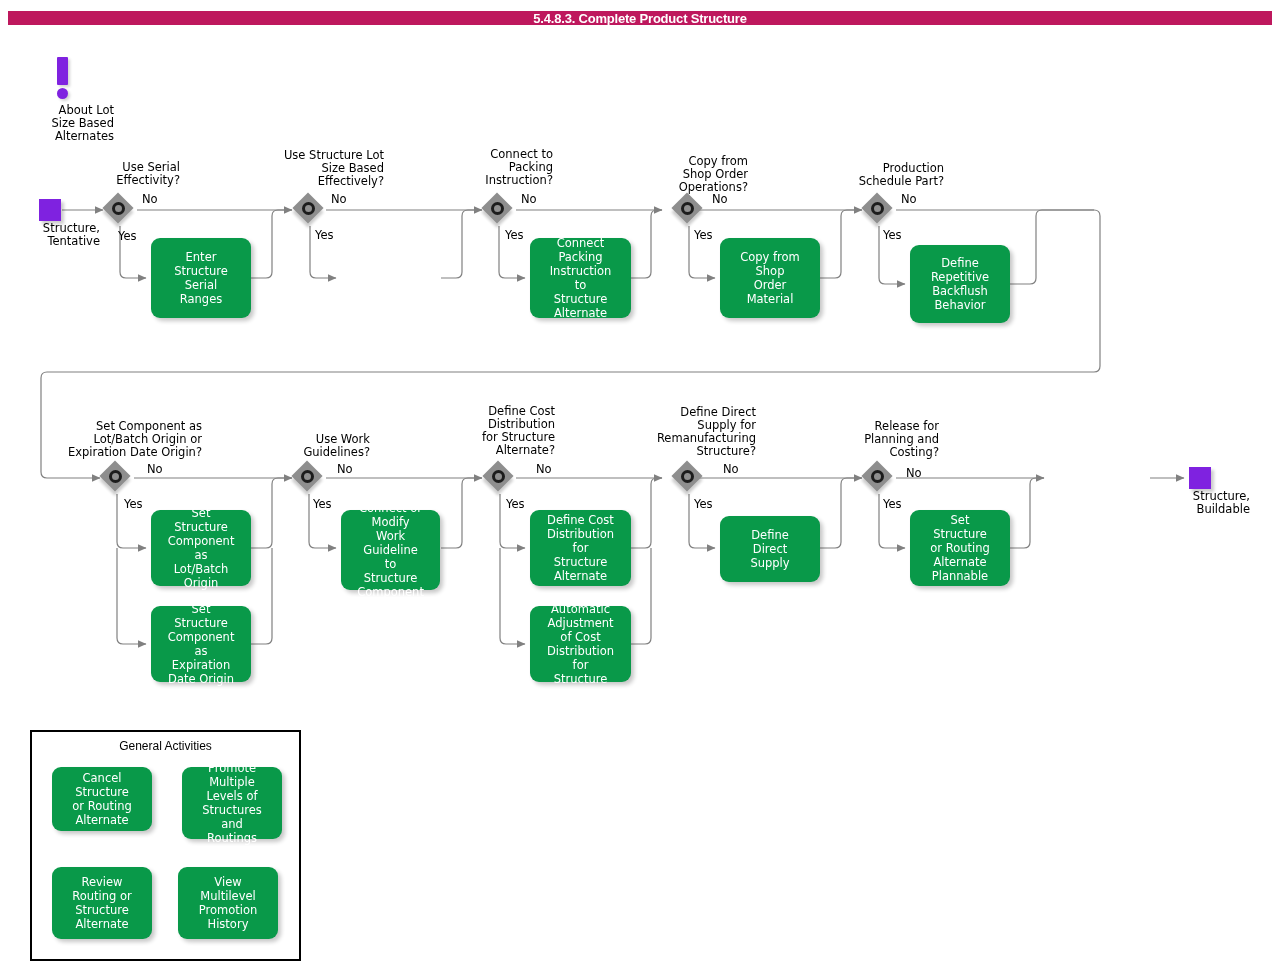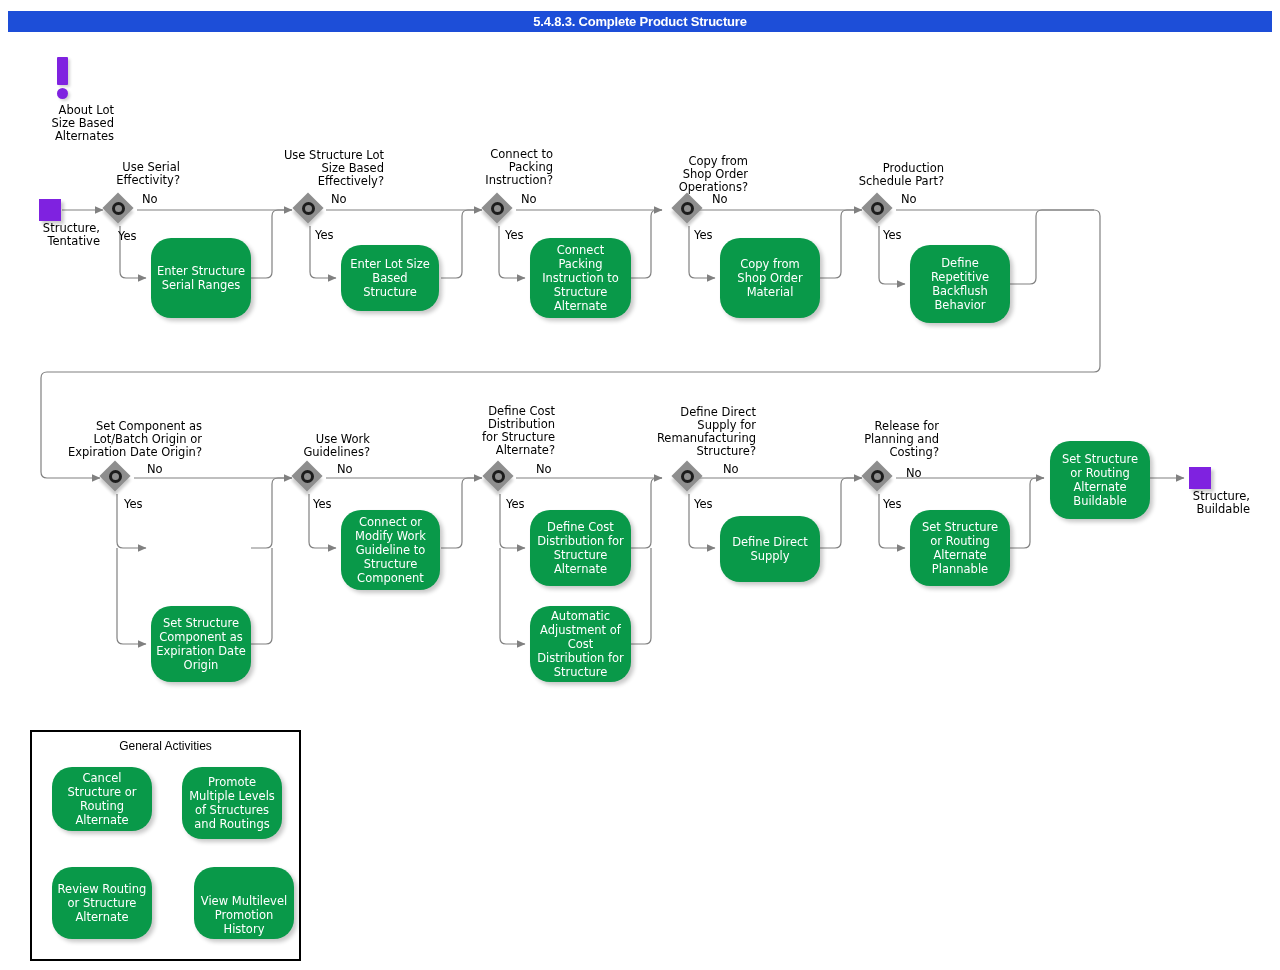--- a/index.html
+++ b/index.html
@@ -13,52 +13,52 @@
   #stage {
     position: relative;
     width: 1280px;
     height: 970px;
     background: #ffffff;
   }
   
   #titlebar {
     position: absolute;
     left: 8px; top: 11px;
-    width: 1264px; height: 21px;
-    background: #1d4ed8;
+    width: 1264px; height: 14px;
+    background: #be185d;
     display: flex; align-items: center; justify-content: center;
   }
   #titlebar .title-text {
     color: #ffffff;
     font-family: "Liberation Sans", sans-serif;
     font-size: 13px;
     font-weight: bold;
     letter-spacing: -0.2px;
   }
   
   #wires {
     position: absolute; left: 0; top: 0;
     width: 1280px; height: 970px;
     pointer-events: none;
   }
   
   .act {
     position: absolute;
     background: #099949;
-    border-radius: 20px;
+    border-radius: 9px;
     box-shadow: 3px 3px 4px rgba(0,0,0,0.22);
     color: #ffffff;
     display: flex;
     align-items: center;
     justify-content: center;
     text-align: center;
     font-family: "DejaVu Sans", sans-serif;
     font-size: 11.5px;
     line-height: 14px;
-    padding: 3px 5px;
+    padding: 3px 19px;
   }
   
   .decision {
     position: absolute;
     width: 32px; height: 32px;
   }
   .decision .dia {
     position: absolute;
     left: 3px; top: 3px;
     width: 22px; height: 22px;
@@ -286,25 +286,20 @@
   <div class="yn" style="left:712px; top:192px;">No</div>
   <div class="yn" style="left:694px; top:228px;">Yes</div>
   <div class="yn" style="left:901px; top:192px;">No</div>
   <div class="yn" style="left:883px; top:228px;">Yes</div>
 
   <div class="act" style="left:151px; top:238px; width:100px; height:80px;">
     <span>Enter
 Structure
 Serial
 Ranges</span>
-  </div>
-  <div class="act" style="left:341px; top:245px; width:98px; height:66px;">
-    <span>Enter Lot Size
-Based
-Structure</span>
   </div>
   <div class="act" style="left:530px; top:238px; width:101px; height:80px;">
     <span>Connect Packing
 Instruction to
 Structure
 Alternate</span>
   </div>
   <div class="act" style="left:720px; top:238px; width:100px; height:80px;">
     <span>Copy from Shop
 Order Material</span>
@@ -358,20 +353,26 @@
   <div class="yn" style="left:124px; top:497px;">Yes</div>
   <div class="yn" style="left:337px; top:462px;">No</div>
   <div class="yn" style="left:313px; top:497px;">Yes</div>
   <div class="yn" style="left:536px; top:462px;">No</div>
   <div class="yn" style="left:506px; top:497px;">Yes</div>
   <div class="yn" style="left:723px; top:462px;">No</div>
   <div class="yn" style="left:694px; top:497px;">Yes</div>
   <div class="yn" style="left:906px; top:466px;">No</div>
   <div class="yn" style="left:883px; top:497px;">Yes</div>
 
+  <div class="act" style="left:151px; top:510px; width:100px; height:76px;">
+    <span>Set Structure
+Component as
+Lot/Batch
+Origin</span>
+  </div>
   <div class="act" style="left:151px; top:606px; width:100px; height:76px;">
     <span>Set Structure
 Component as
 Expiration Date
 Origin</span>
   </div>
   <div class="act" style="left:341px; top:510px; width:99px; height:80px;">
     <span>Connect or
 Modify Work
 Guideline to
@@ -392,46 +393,40 @@
   </div>
   <div class="act" style="left:910px; top:510px; width:100px; height:76px;">
     <span>Set Structure or
 Routing
 Alternate
 Plannable</span>
   </div>
   <div class="act" style="left:720px; top:516px; width:100px; height:66px;">
     <span>Define Direct
 Supply</span>
-  </div>
-  <div class="act" style="left:1050px; top:441px; width:100px; height:78px;">
-    <span>Set Structure or
-Routing
-Alternate
-Buildable</span>
   </div>
 
   <div id="legend">
     <div class="legend-title">General Activities</div>
     <div class="act" style="left:20px; top:35px; width:100px; height:64px;">
       <span>Cancel Structure
 or Routing
 Alternate</span>
     </div>
     <div class="act" style="left:150px; top:35px; width:100px; height:72px;">
       <span>Promote Multiple
 Levels of
 Structures and
 Routings</span>
     </div>
     <div class="act" style="left:20px; top:135px; width:100px; height:72px;">
       <span>Review Routing
 or Structure
 Alternate</span>
     </div>
-    <div class="act" style="left:162px; top:135px; width:100px; height:72px;align-items:flex-end;">
+    <div class="act" style="left:146px; top:135px; width:100px; height:72px;">
       <span>View Multilevel
 Promotion
 History</span>
     </div>
   </div>
 
 </div>
 
 </body></html>

